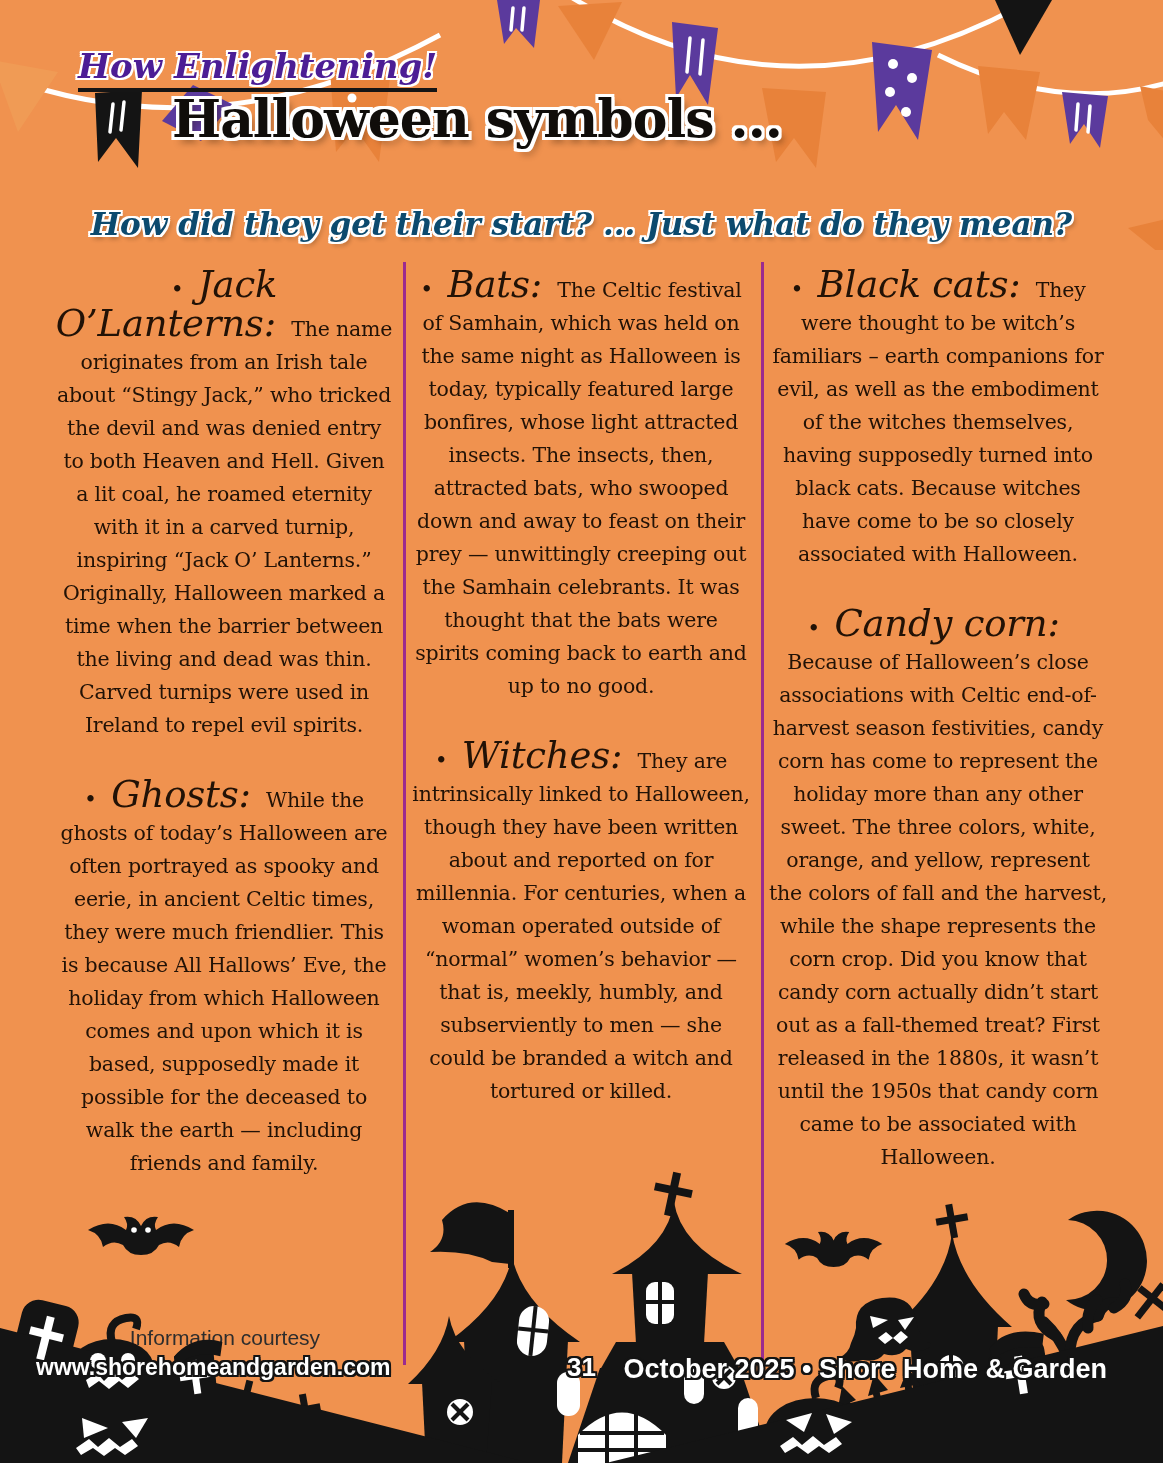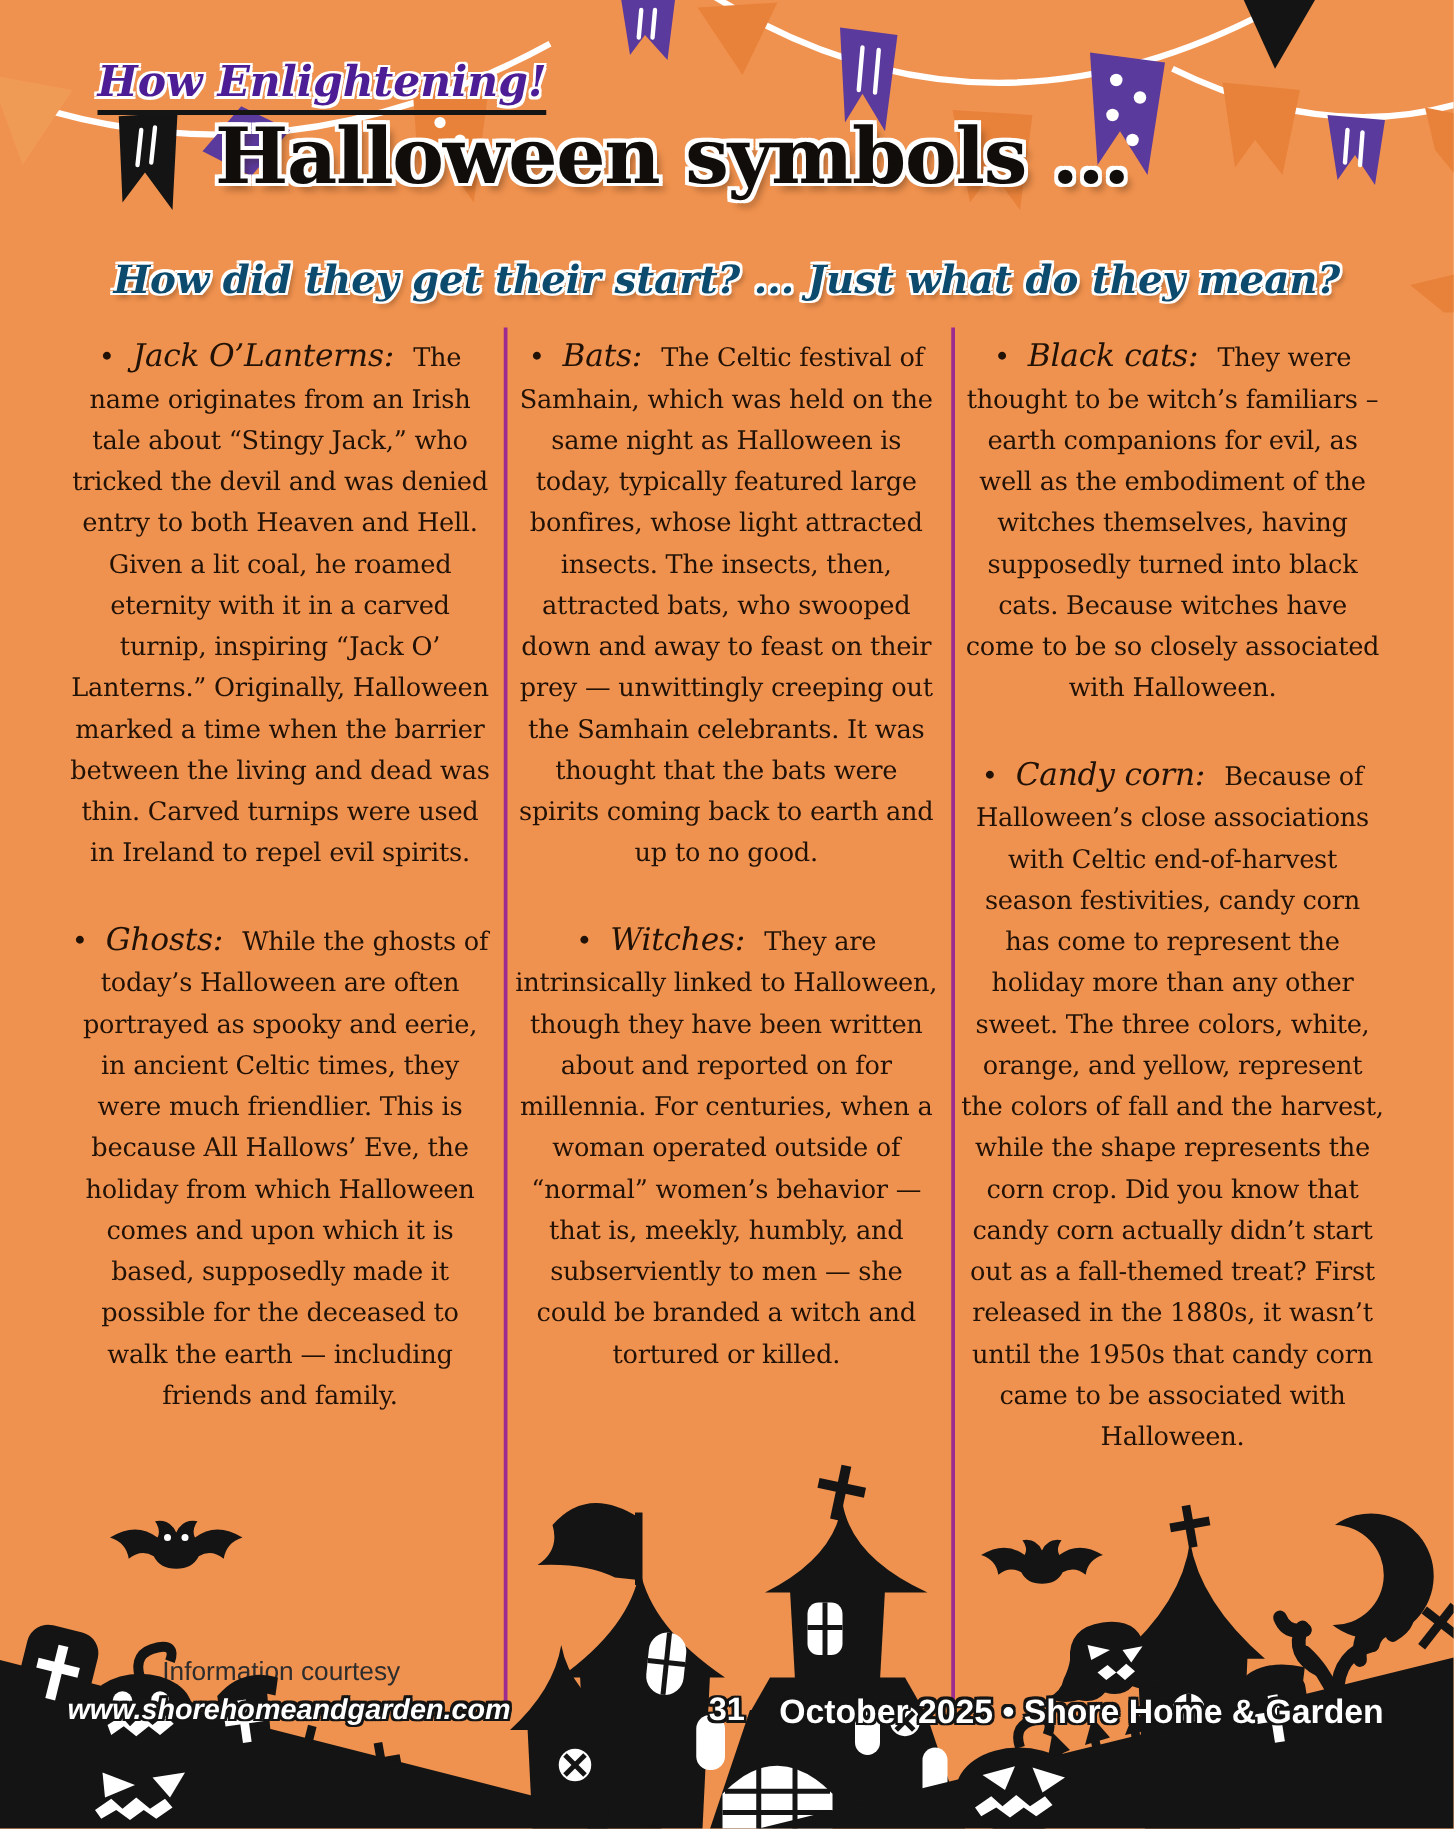--- a/index.html
+++ b/index.html
@@ -17,21 +17,21 @@
   .kicker{
     position:absolute;top:46px;left:78px;
     font-size:34px;font-weight:bold;font-style:italic;
     color:#4c1d95;
     text-shadow:2px 0 0 #fff,-2px 0 0 #fff,0 2px 0 #fff,0 -2px 0 #fff,
                 2px 2px 0 #fff,-2px 2px 0 #fff,2px -2px 0 #fff,-2px -2px 0 #fff;
   }
   .kicker-inner{display:inline-block;border-bottom:4px solid #151515;padding-bottom:2px;}
   .title{
     position:absolute;top:88px;left:172px;
-    font-size:62px;font-weight:bold;letter-spacing:-1px;
+    font-size:52px;font-weight:bold;letter-spacing:-1px;
     color:#100d0a;
     text-shadow:3px 0 0 #fff,-3px 0 0 #fff,0 3px 0 #fff,0 -3px 0 #fff,
                 3px 3px 0 #fff,-3px 3px 0 #fff,3px -3px 0 #fff,-3px -3px 0 #fff,
                 5px 6px 6px rgba(40,20,0,.35);
     white-space:nowrap;
   }
   .subtitle{
     position:absolute;top:206px;left:0;width:100%;text-align:center;
     font-size:31px;font-weight:bold;font-style:italic;
     color:#0c4a6e;
@@ -47,37 +47,37 @@
   .divider.d1{left:403px;}
   .divider.d2{left:761px;}
   .columns{
     position:absolute;top:268px;left:55px;width:1053px;z-index:2;
     display:grid;grid-template-columns:338px 338px 338px;column-gap:19px;
   }
   .col{min-width:0;}
   .entry{margin:0;text-align:center;font-size:20.5px;line-height:33px;letter-spacing:-0.2px;}
   .entry + .entry{margin-top:36px;}
   .bullet{font-size:22px;margin-right:8px;}
-  .h{font-style:italic;font-size:25px;margin-right:9px;}
+  .h{font-style:italic;font-size:37px;margin-right:9px;}
   .credit{
     position:absolute;left:55px;top:1324px;width:340px;z-index:2;
     text-align:center;font-family:"Liberation Sans", sans-serif;
     font-size:21px;line-height:28px;color:#2d2d2d;
   }
   .bat-left{position:absolute;left:86px;top:1206px;z-index:2;}
   .scene{position:absolute;left:0;bottom:0;z-index:5;pointer-events:none;}
   .footer-text{
     position:absolute;z-index:10;
     font-family:"Liberation Sans", sans-serif;font-weight:bold;
     color:#fff;
     text-shadow:2px 0 0 #141414,-2px 0 0 #141414,0 2px 0 #141414,0 -2px 0 #141414,
                 2px 2px 0 #141414,-2px 2px 0 #141414,2px -2px 0 #141414,-2px -2px 0 #141414;
     white-space:nowrap;
   }
-  .footer-left{left:54px;top:1354px;font-size:23px;font-style:italic;}
+  .footer-left{left:36px;top:1354px;font-size:23px;}
   .footer-page{left:50%;transform:translateX(-50%);top:1352px;font-size:26px;}
   .footer-right{right:56px;top:1354px;font-size:27px;}
 </style>
 </head>
 <body>
 
 <div class="page">
 
   <svg class="bunting" width="1163" height="250" viewBox="0 0 1163 250">
     <path d="M-15,70 Q210,160 440,35" stroke="#fff" stroke-width="5" fill="none"></path>

